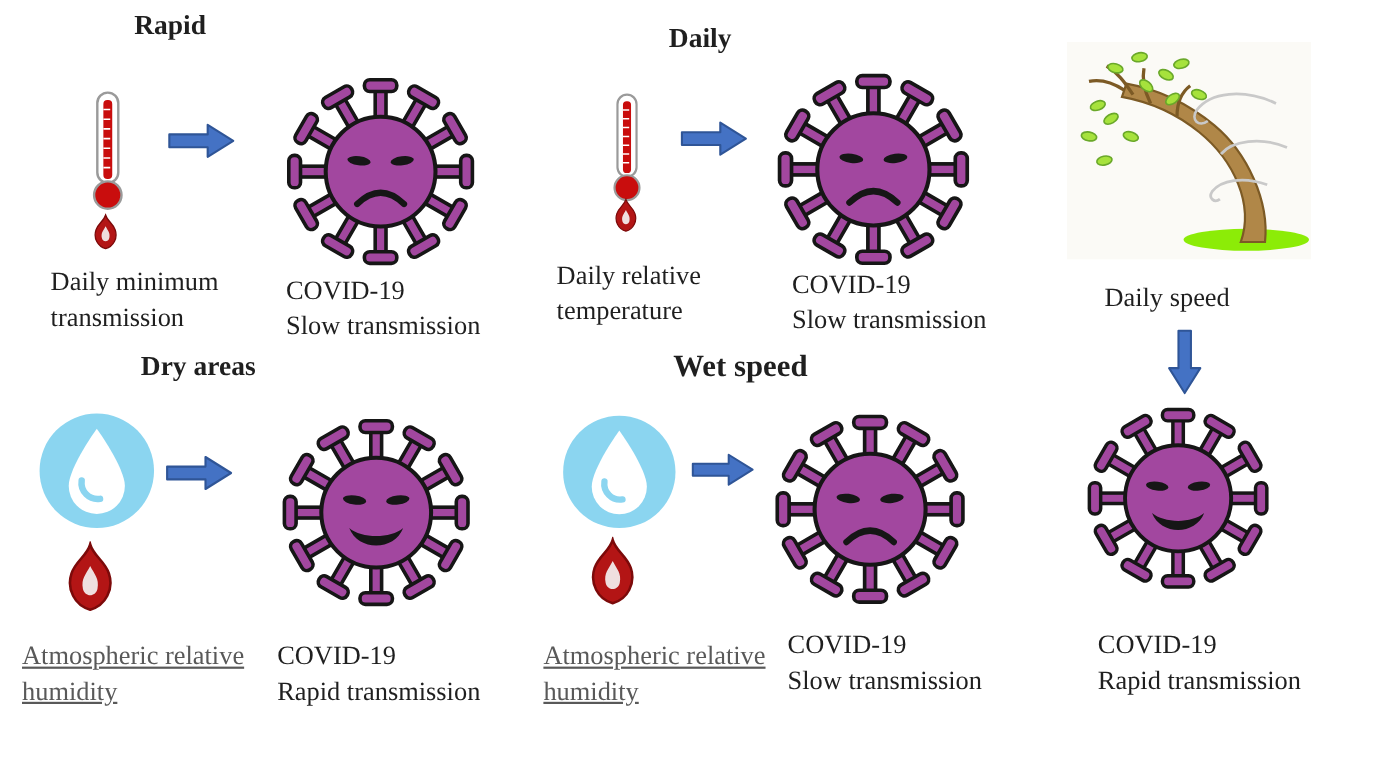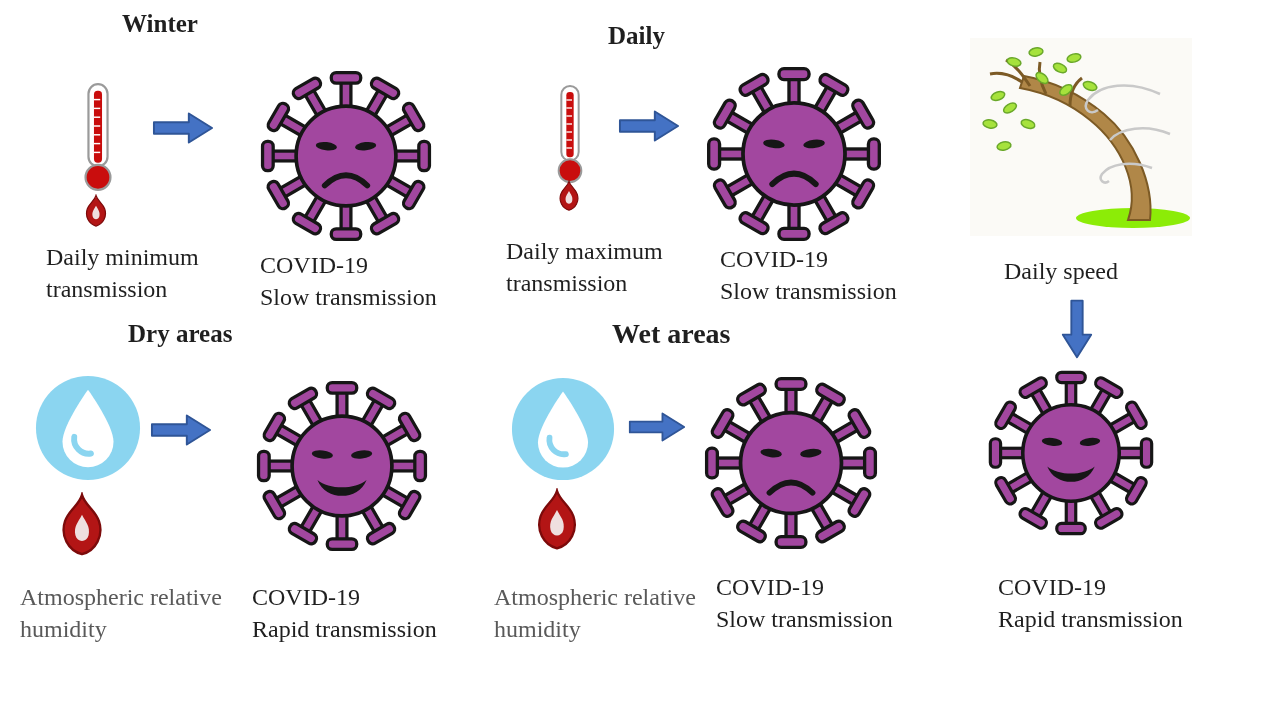--- a/index.html
+++ b/index.html
@@ -5,21 +5,21 @@
   * { margin:0; padding:0; box-sizing:border-box; }
   html,body { background:#ffffff; }
   body {
     width:1266px; height:712px; position:relative; overflow:hidden;
     font-family:"Liberation Serif","DejaVu Serif",serif;
   }
   .abs { position:absolute; }
   .heading { font-weight:700; font-size:25px; color:var(--text,#1f1f1f); white-space:nowrap; }
   .heading-lg { font-size:28px; }
   .label { font-size:24px; line-height:1.32; color:var(--text,#1f1f1f); }
-  .gray  { color:var(--text-gray,#595959); }
+  .gray  { color:var(--text-gray,#595959);text-decoration:underline; }
   svg { display:block; }
 </style>
 </head>
 <body>
 
 <svg width="0" height="0" style="position:absolute" aria-hidden="true">
   <defs>
     <g id="spike">
       <rect x="104" y="16" width="12" height="44"></rect>
       <rect x="92" y="8" width="36" height="13" rx="6"></rect>
@@ -104,21 +104,21 @@
       </g>
       <g stroke="#c9c9c9" stroke-width="2.5" fill="none">
         <path d="M190 56 C160 42 130 46 118 62 C112 71 120 78 128 72"></path>
         <path d="M200 96 C176 86 150 90 140 102"></path>
         <path d="M182 130 C160 122 140 126 132 136 C128 142 134 147 139 143"></path>
       </g>
     </g>
   </defs>
 </svg>
 
-<div class="abs heading" style="left:122px;top:10px">Winter</div>
+<div class="abs heading" style="left:122px;top:10px">Rapid</div>
 <svg class="abs" style="left:76px;top:82px" width="44" height="110" viewBox="0 0 60 150">
     <use href="#thermo"></use>
   </svg>
 <svg class="abs" style="left:80px;top:194px" width="32" height="34" viewBox="0 0 60 70">
     <use href="#flame"></use>
   </svg>
 <svg class="abs" style="left:152px;top:110px" width="62" height="36" viewBox="0 0 64 36">
     <use href="#arrow-right-shape"></use>
   </svg>
 <svg class="abs" style="left:256px;top:66px" width="180" height="180" viewBox="0 0 220 220">
@@ -158,27 +158,27 @@
 <svg class="abs" style="left:554px;top:180px" width="30" height="32" viewBox="0 0 60 70">
     <use href="#flame"></use>
   </svg>
 <svg class="abs" style="left:618px;top:108px" width="62" height="36" viewBox="0 0 64 36">
     <use href="#arrow-right-shape"></use>
   </svg>
 <svg class="abs" style="left:702px;top:62px" width="184" height="184" viewBox="0 0 220 220">
   <use href="#virus-body"></use>
     <use href="#face-sad"></use>
 </svg>
-<div class="abs label" style="left:506px;top:236px;width:210px">Daily maximum transmission</div>
+<div class="abs label" style="left:506px;top:236px;width:210px">Daily relative temperature</div>
 <div class="abs label" style="left:720px;top:244px;width:230px">
   <div>COVID-19</div>
   <div>Slow transmission</div>
 </div>
 
-<div class="abs heading heading-lg" style="left:612px;top:318px">Wet areas</div>
+<div class="abs heading heading-lg" style="left:612px;top:318px">Wet speed</div>
 <svg class="abs" style="left:510px;top:376px" width="106" height="106" viewBox="0 0 110 110">
     <use href="#droplet"></use>
   </svg>
 <svg class="abs" style="left:528px;top:488px" width="58" height="64" viewBox="0 0 60 70">
     <use href="#flame"></use>
   </svg>
 <svg class="abs" style="left:628px;top:410px" width="58" height="34" viewBox="0 0 64 36">
     <use href="#arrow-right-shape"></use>
   </svg>
 <svg class="abs" style="left:700px;top:372px" width="182" height="182" viewBox="0 0 220 220">

